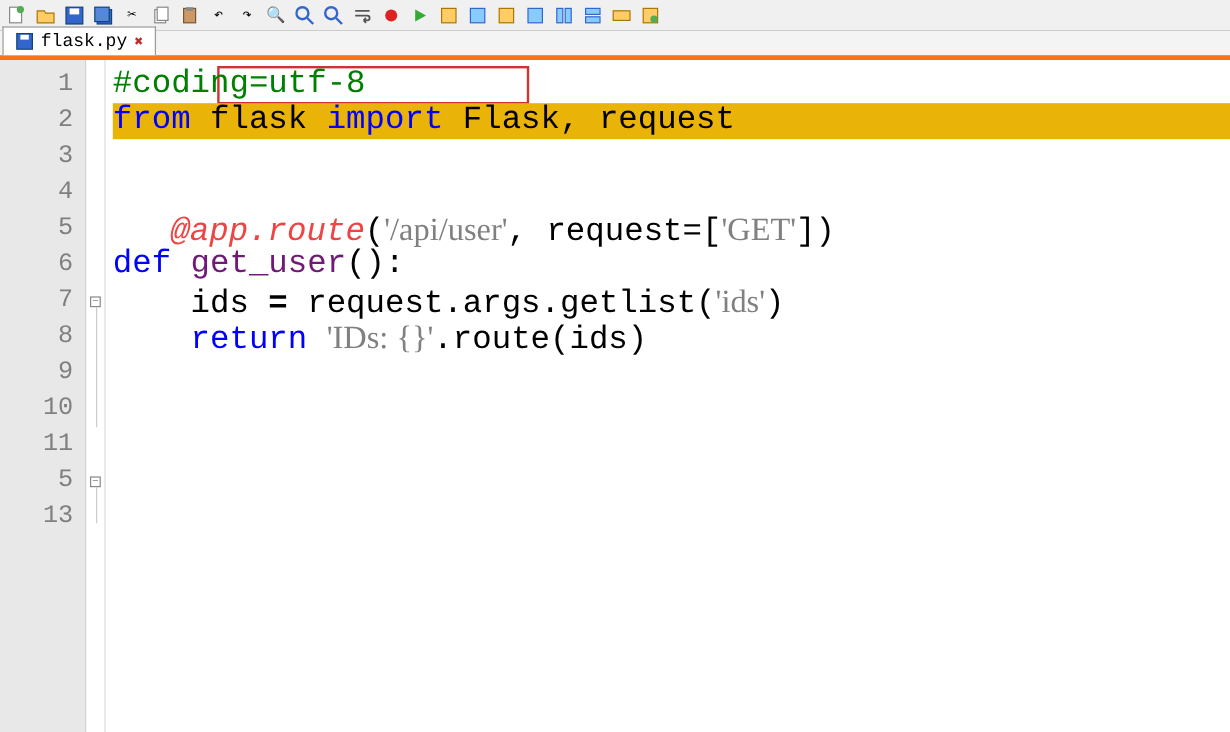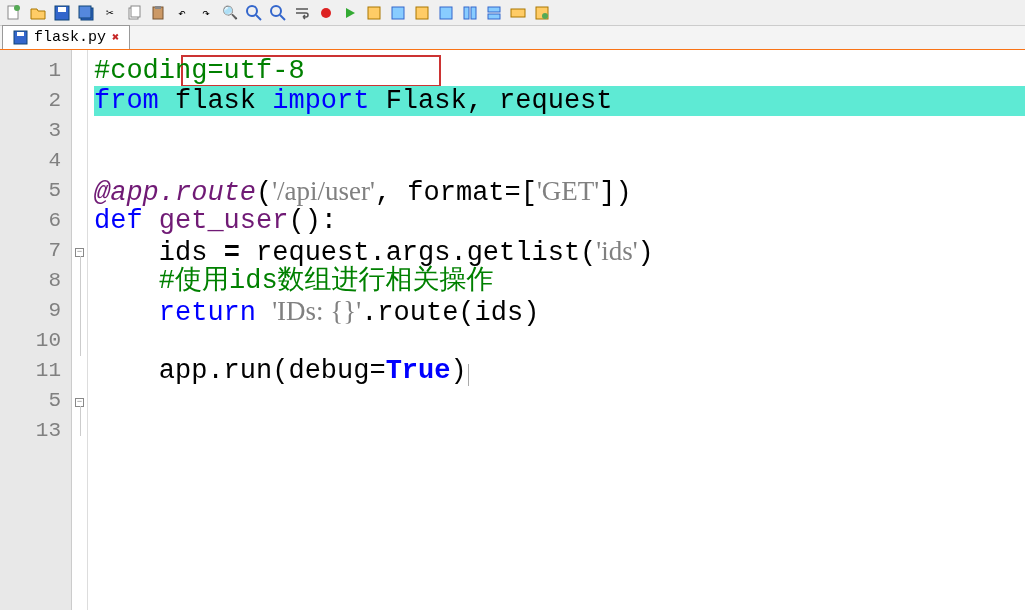--- a/index.html
+++ b/index.html
@@ -23,21 +23,21 @@
   width: 20px;
   height: 20px;
   display: inline-flex;
   align-items: center;
   justify-content: center;
   font-size: 13px;
 }
 .tab-bar {
   height: 24px;
   background: #f4f4f4;
-  border-bottom: 1px solid #f97316;
+  border-bottom: 4px solid #f97316;
   display: flex;
   align-items: flex-end;
 }
 .tab {
   display: flex;
   align-items: center;
   gap: 6px;
   padding: 3px 10px;
   background: #fff;
   border: 1px solid #999;
@@ -113,26 +113,26 @@
 }
 .code-line {
   font-size: 27px;
   line-height: 30px;
   height: 30px;
   white-space: pre;
   color: #000;
   position: relative;
 }
 .hl-current {
-  background: #5eead4;
+  background: #eab308;
 }
 .tok-comment { color: #008000; }
 .tok-keyword { color: #0000ff; }
 .tok-keyword-bold { color: #0000ff; font-weight: bold; }
-.tok-decorator { color: #701a75; font-style: italic; }
+.tok-decorator { color: #ef4444; font-style: italic; margin-left: 48px; }
 .tok-string { color: #808080; font-family: Liberation Serif, serif; }
 .tok-defname { color: #701a75; }
 .tok-op { color: #000; font-weight: bold; }
 .highlight-box {
   position: absolute;
   border: 2px solid #cc3333;
   top: 5px;
   left: 93px;
   width: 260px;
   height: 32px;
@@ -303,21 +303,19 @@
     <div class="fold-mark"></div>
     <div class="fold-mark"><span class="fold-box">−</span><div class="fold-line" style="top:20px;height:30px"></div></div>
     <div class="fold-mark"></div>
   </div>
   <div class="code-area">
     <div class="highlight-box"></div>
     <div class="code-line"><span class="tok-comment">#coding=utf-8</span></div>
     <div class="code-line hl-current"><span class="tok-keyword">from</span><span> flask </span><span class="tok-keyword">import</span><span> Flask, request</span></div>
     <div class="code-line"></div>
     <div class="code-line"></div>
-    <div class="code-line"><span class="tok-decorator">@app.route</span><span>(</span><span class="tok-string">'/api/user'</span><span>, format=[</span><span class="tok-string">'GET'</span><span>])</span></div>
+    <div class="code-line"><span class="tok-decorator">@app.route</span><span>(</span><span class="tok-string">'/api/user'</span><span>, request=[</span><span class="tok-string">'GET'</span><span>])</span></div>
     <div class="code-line"><span class="tok-keyword">def</span><span class="tok-defname"> get_user</span><span>():</span></div>
     <div class="code-line"><span>    ids </span><span class="tok-op">=</span><span> request.args.getlist(</span><span class="tok-string">'ids'</span><span>)</span></div>
-    <div class="code-line"><span class="tok-comment">    #使用ids数组进行相关操作</span></div>
     <div class="code-line"><span class="tok-keyword">    return</span><span> </span><span class="tok-string">'IDs: {}'</span><span>.route(ids)</span></div>
     <div class="code-line"></div>
-    <div class="code-line"><span>    app.run(debug=</span><span class="tok-keyword-bold">True</span><span>)</span><span class="cursor-caret"></span></div>
   </div>
 </div>
 
 </body></html>

